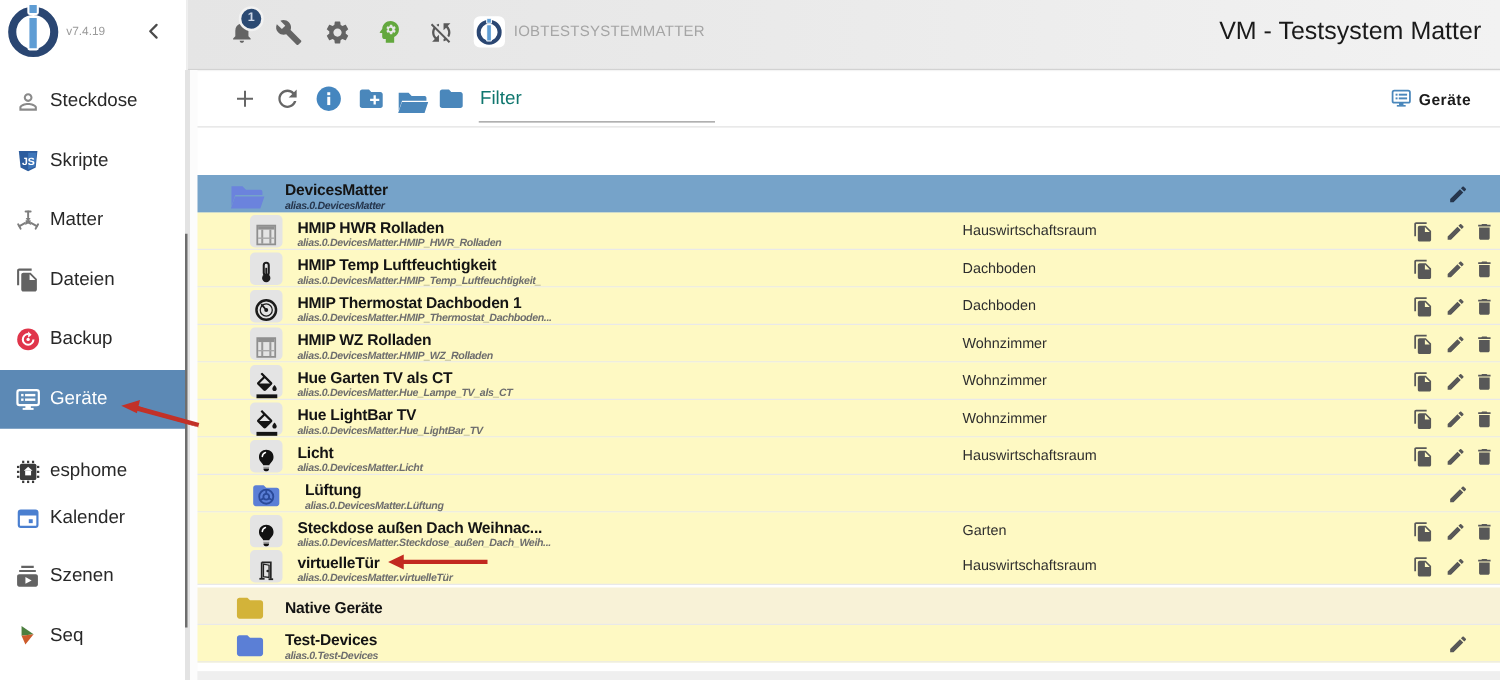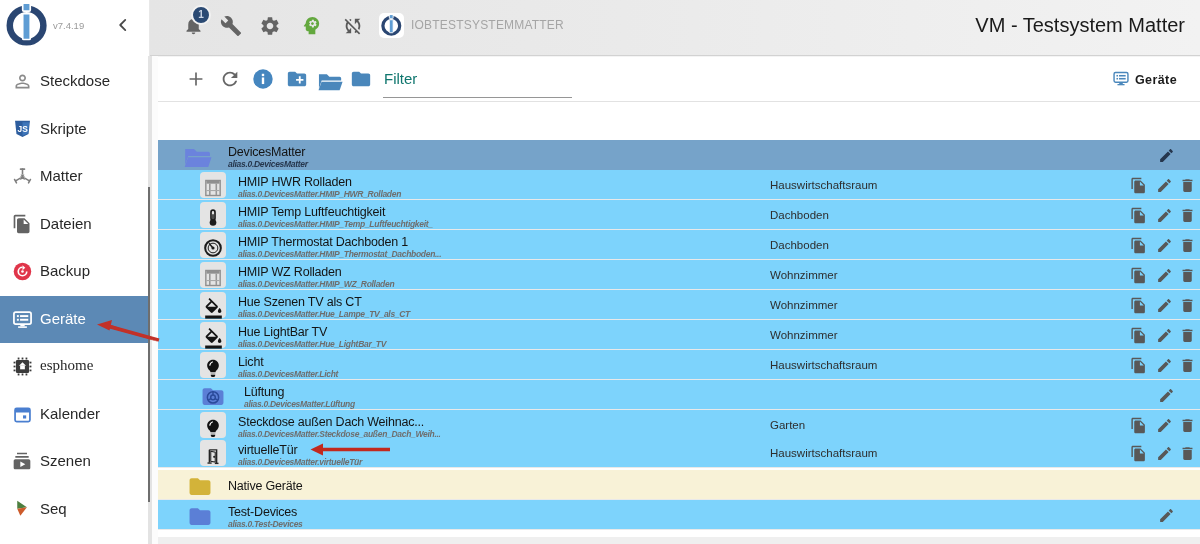--- a/index.html
+++ b/index.html
@@ -24,23 +24,23 @@
 #toolbar { position:absolute; left:0; top:0; width:1043px; height:45px; border-bottom:1px solid #e2e2e2; }
 .tbico { position:absolute; top:11px; }
 #filterph { position:absolute; left:227px; top:13px; font-size:15px; color:#0f766e; }
 #filterline { position:absolute; left:226px; top:40px; width:189px; height:1px; background:#969696; }
 #devlabel { position:absolute; left:978px; top:15.5px; font-size:12.5px; letter-spacing:0.4px; font-weight:bold; color:#1b1b1b; }
 #theader { position:absolute; left:0; top:45px; width:1043px; height:38px; }
 .hname { position:absolute; left:110px; top:11px; font-size:14px; font-weight:bold; color:#222; }
 .hsel { position:absolute; top:9px; font-size:13.5px; color:#8b8b8b; }
 .hcaret { display:inline-block; width:0; height:0; border-left:5px solid transparent; border-right:5px solid transparent; border-top:5px solid #8b8b8b; margin-left:7px; margin-bottom:1px;}
 .hline { position:absolute; height:1px; background:#a5a5a5; top:30px; }
-.row { position:absolute; left:0; width:1043px; height:30px; border-bottom:1px solid #e9e9e9; background:#7dd3fc; }
+.row { position:absolute; left:0; width:1043px; height:30px; border-bottom:1px solid #e9e9e9; background:#fef9c3; }
 .row .dico { position:absolute; left:43px; top:2px; width:26px; height:26px; background:#e4e4e4; border-radius:4px; text-align:center; padding-top:3px;}
-.row .nm { position:absolute; left:81px; top:4.5px; font-size:12.5px; letter-spacing:-0.2px; font-weight:normal; color:#141414; white-space:nowrap; }
+.row .nm { position:absolute; left:81px; top:4.5px; font-size:12.5px; letter-spacing:-0.2px; font-weight:bold; color:#141414; white-space:nowrap; }
 .row .al { position:absolute; left:81px; top:18.5px; font-size:8.5px; letter-spacing:-0.3px; font-weight:bold; font-style:italic; color:#6e6e6e; white-space:nowrap; }
 .row .rm { position:absolute; left:613px; top:9px; font-size:11.5px; color:#2e2e2e; }
 .dico svg { display:block; margin:3px auto 0; }
 .act { position:absolute; top:6.5px; }
 .fico { position:absolute; top:4px; }
 </style></head><body>
 <div id="topbar">
 <div class="ticon" style="left:33px;"><svg width="21" height="21" viewBox="0 0 24 24" style="">
         <path d="M12 22c1.1 0 2-.9 2-2h-4c0 1.1.9 2 2 2zm6-6v-5c0-3.07-1.63-5.64-4.5-6.32V4c0-.83-.67-1.5-1.5-1.5S10.5 3.17 10.5 4v.68C7.64 5.36 6 7.92 6 11v5l-2 2v1h16v-1l-2-2z" fill="#646464"></path>
       </svg></div>
@@ -203,21 +203,21 @@
           <path d="M6 19c0 1.1.9 2 2 2h8c1.1 0 2-.9 2-2V7H6v12zM19 4h-3.5l-1-1h-5l-1 1H5v2h14V4z" fill="#585858"></path>
         </svg></div>
 </div>
 <div class="row" style="top:233px;">
 <div class="dico">
         <svg width="21" height="21" viewBox="0 0 24 24" style="">
           <path d="M16.56 8.94L7.62 0 6.21 1.41l2.38 2.38-5.15 5.15c-.59.59-.59 1.54 0 2.12l5.5 5.5c.29.3.68.44 1.06.44s.77-.15 1.06-.44l5.5-5.5c.59-.58.59-1.53 0-2.12zM5.21 10L10 5.21 14.79 10H5.21zM19 11.5s-2 2.17-2 3.5c0 1.1.9 2 2 2s2-.9 2-2c0-1.33-2-3.5-2-3.5z" fill="#141414"></path>
           <rect x="2.5" y="20" width="19" height="3.6" fill="#141414"></rect>
         </svg>
       </div>
-<div class="nm">Hue Szenen TV als CT</div>
+<div class="nm">Hue Garten TV als CT</div>
 <div class="al">alias.0.DevicesMatter.Hue_Lampe_TV_als_CT</div>
 <div class="rm">Wohnzimmer</div>
 <div class="act" style="left:973px;"><svg width="17" height="17" viewBox="0 0 24 24" style="">
           <path d="M16 1H4c-1.1 0-2 .9-2 2v14h2V3h12V1zm-1 4l6 6v10c0 1.1-.9 2-2 2H7.99C6.89 23 6 22.1 6 21l.01-14c0-1.1.89-2 1.99-2h7zm-1 7h5.5L14 6.5V12z" fill="#585858"></path>
         </svg></div>
 <div class="act" style="left:999px;"><svg width="17" height="17" viewBox="0 0 24 24" style="">
           <path d="M3 17.25V21h3.75L17.81 9.94l-3.75-3.75L3 17.25zM20.71 7.04c.39-.39.39-1.02 0-1.41l-2.34-2.34c-.39-.39-1.02-.39-1.41 0l-1.83 1.83 3.75 3.75 1.83-1.83z" fill="#585858"></path>
         </svg></div>
 <div class="act" style="left:1022px;"><svg width="17" height="17" viewBox="0 0 24 24" style="">
           <path d="M6 19c0 1.1.9 2 2 2h8c1.1 0 2-.9 2-2V7H6v12zM19 4h-3.5l-1-1h-5l-1 1H5v2h14V4z" fill="#585858"></path>
@@ -407,21 +407,21 @@
           <rect x="2.2" y="3.6" width="19.6" height="13.6" rx="2" fill="none" stroke="#fff" stroke-width="2"></rect>
           <rect x="5.6" y="7" width="2.2" height="2.2" fill="#fff"></rect>
           <rect x="9.2" y="7" width="9.4" height="2.2" fill="#fff"></rect>
           <rect x="5.6" y="11.2" width="2.2" height="2.2" fill="#fff"></rect>
           <rect x="9.2" y="11.2" width="9.4" height="2.2" fill="#fff"></rect>
           <path d="M9.5 17.2h5v2.6h-5z" fill="#fff"></path>
           <rect x="7" y="19.8" width="10" height="1.8" fill="#fff"></rect>
         </svg></div>
       <div class="lbl">Geräte</div>
     </div>
-<div class="mitem" style="top:343.0px;font-family:Liberation Serif, serif;">
+<div class="mitem" style="top:354px;">
 <div class="ic"><svg width="21" height="21" viewBox="0 0 24 24" style="">
           <g fill="#3a3a3a">
             <rect x="4.5" y="4.5" width="15" height="15" rx="1.5"></rect>
             <rect x="6.5" y="1.8" width="2" height="2.2"></rect>
             <rect x="11" y="1.8" width="2" height="2.2"></rect>
             <rect x="15.5" y="1.8" width="2" height="2.2"></rect>
             <rect x="6.5" y="20" width="2" height="2.2"></rect>
             <rect x="11" y="20" width="2" height="2.2"></rect>
             <rect x="15.5" y="20" width="2" height="2.2"></rect>
             <rect x="1.8" y="6.5" width="2.2" height="2"></rect>

